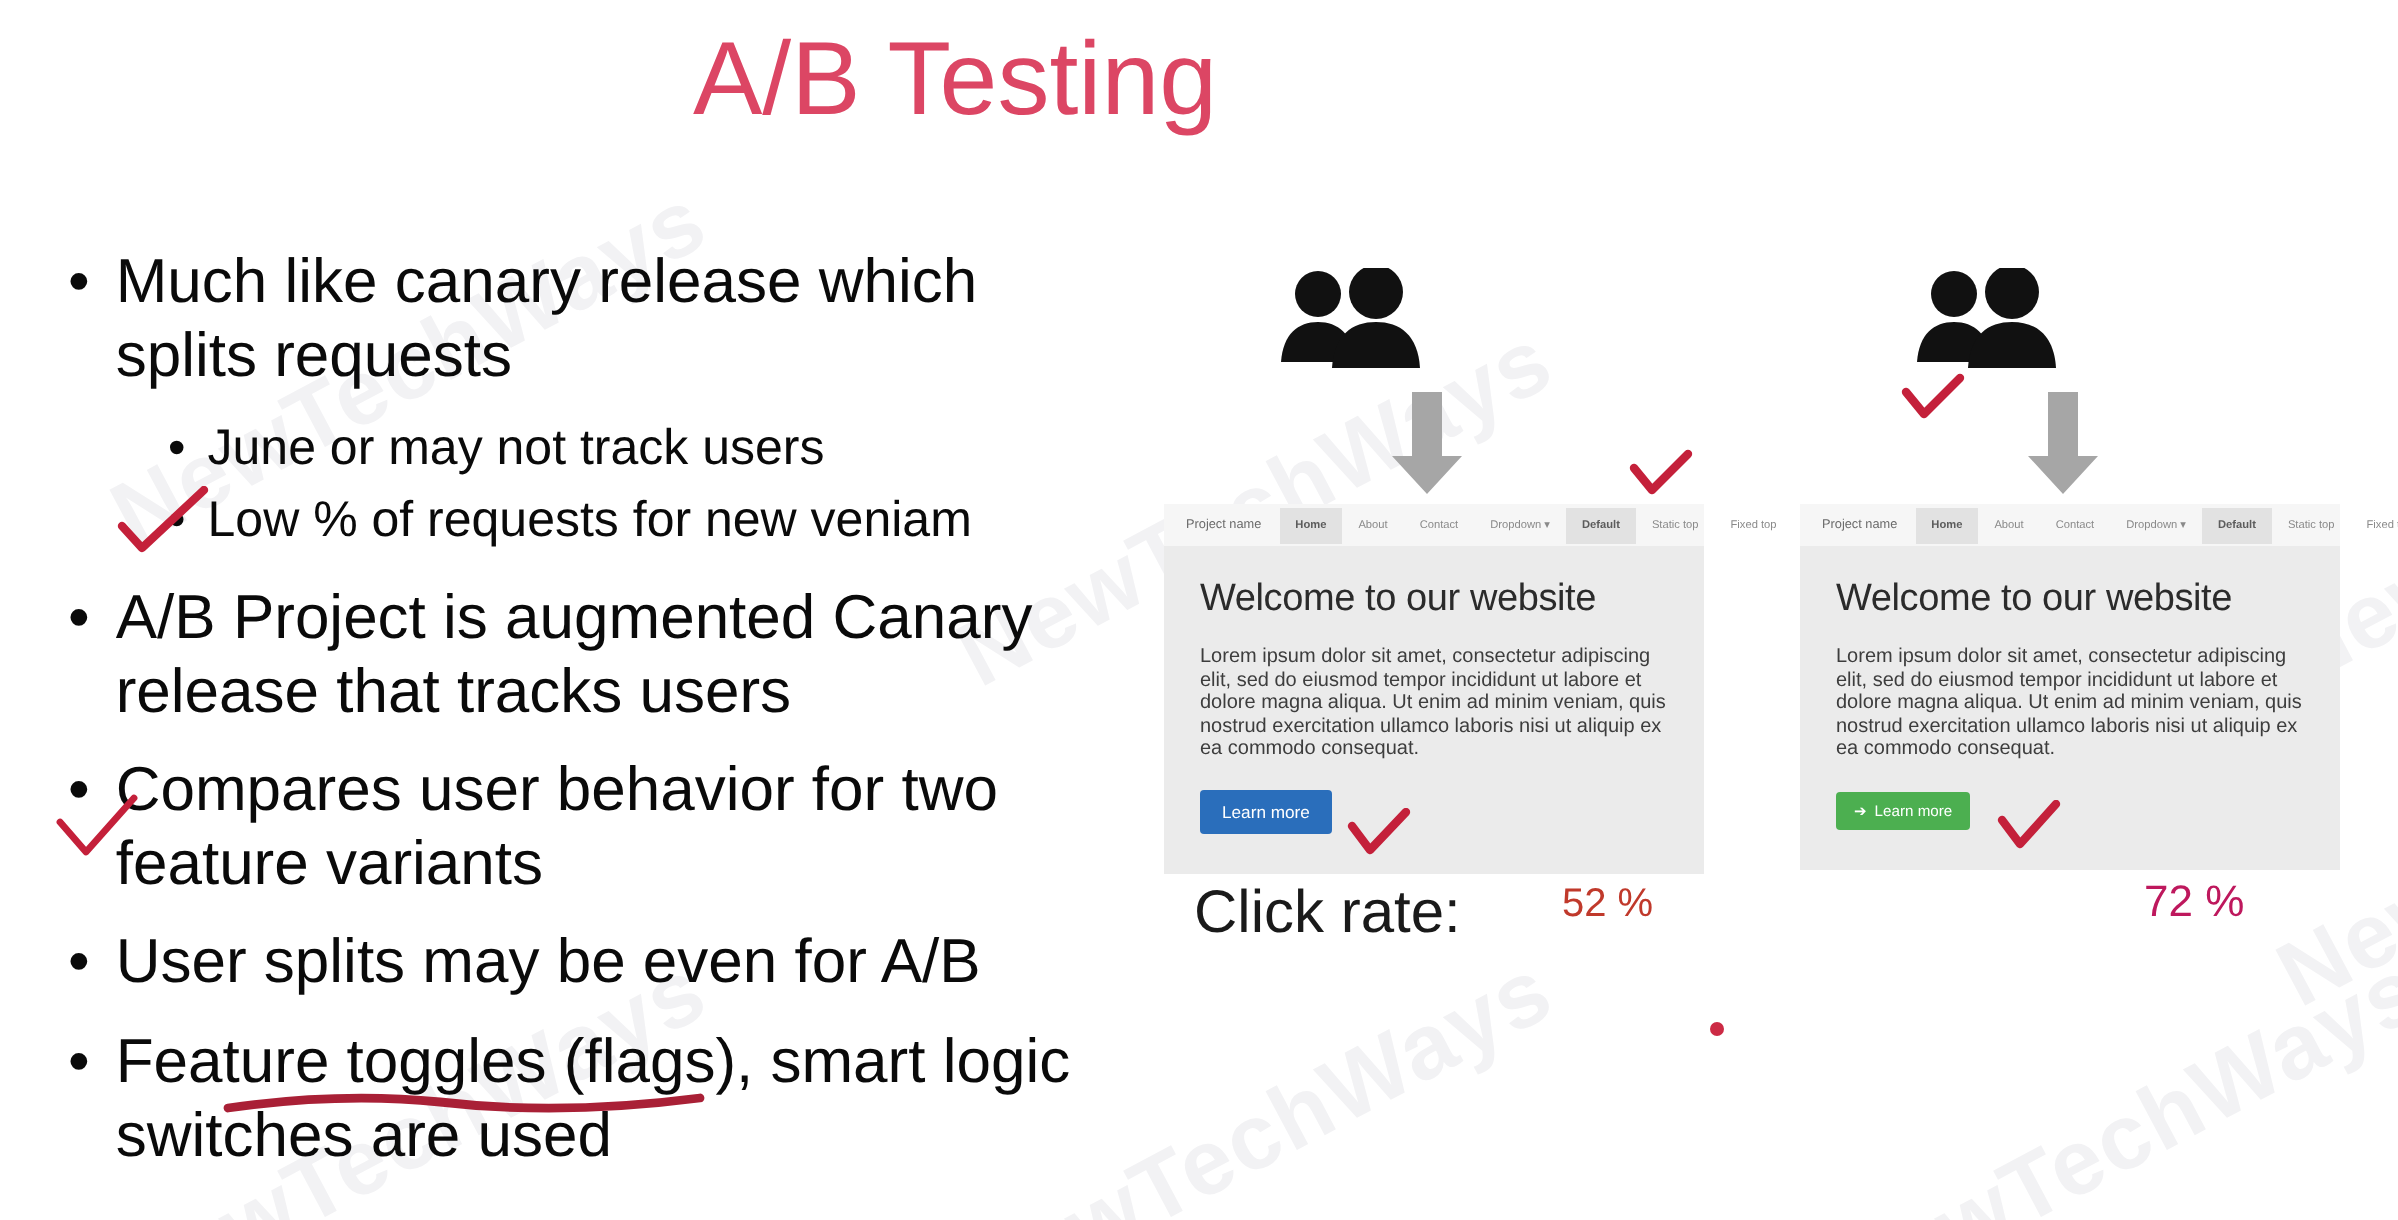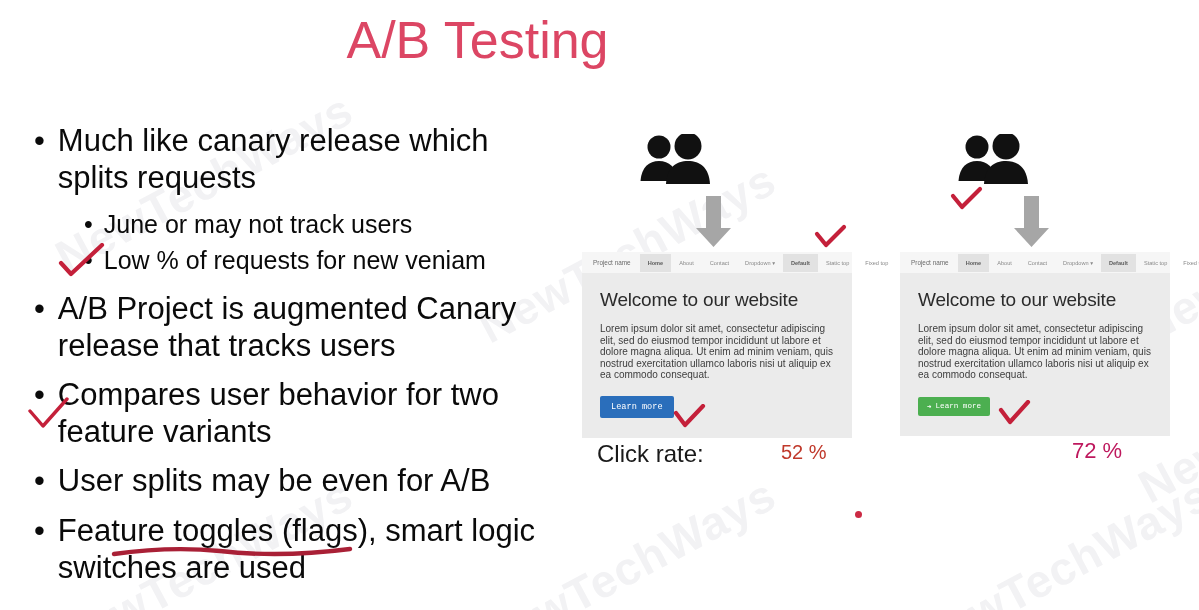--- a/index.html
+++ b/index.html
@@ -144,42 +144,42 @@
   }
   .card-p {
     font-size: 10px;
     line-height: 11.6px;
     color: #3d3d3d;
     margin: 0 0 14px 0;
     font-family: "Liberation Sans", sans-serif;
   }
   .btn {
     display: inline-flex;
-    align-items: flex-start;
+    align-items: flex-end;
     font-size: 8.6px;
     color: #ffffff;
     padding: 6px 11px;
     border-radius: 2px;
-    font-family: Liberation Mono, monospace;
+    font-family: Liberation Sans, sans-serif;
     white-space: nowrap;
   }
   .btn-blue { background: #2a6ebb; }
   .btn-green { background: #4caf50; font-size: 7.6px; padding: 5px 9px; }
   .btn-icon { margin-right: 4px; font-size: 7.5px; }
 
   
   .lbl {
     position: absolute;
     font-family: "Liberation Sans", sans-serif;
     z-index: 3;
     white-space: nowrap;
   }
   #click-rate-label {
     left: 597px; top: 440px;
-    font-size: 24px; color: #1a1a1a;
+    font-size: 30px; color: #1a1a1a;
   }
   #rate-a {
     left: 781px; top: 441px;
     font-size: 20px; color: #c0392b;
   }
   #rate-b {
     left: 1072px; top: 438px;
     font-size: 22px; color: #be185d;
   }
 

